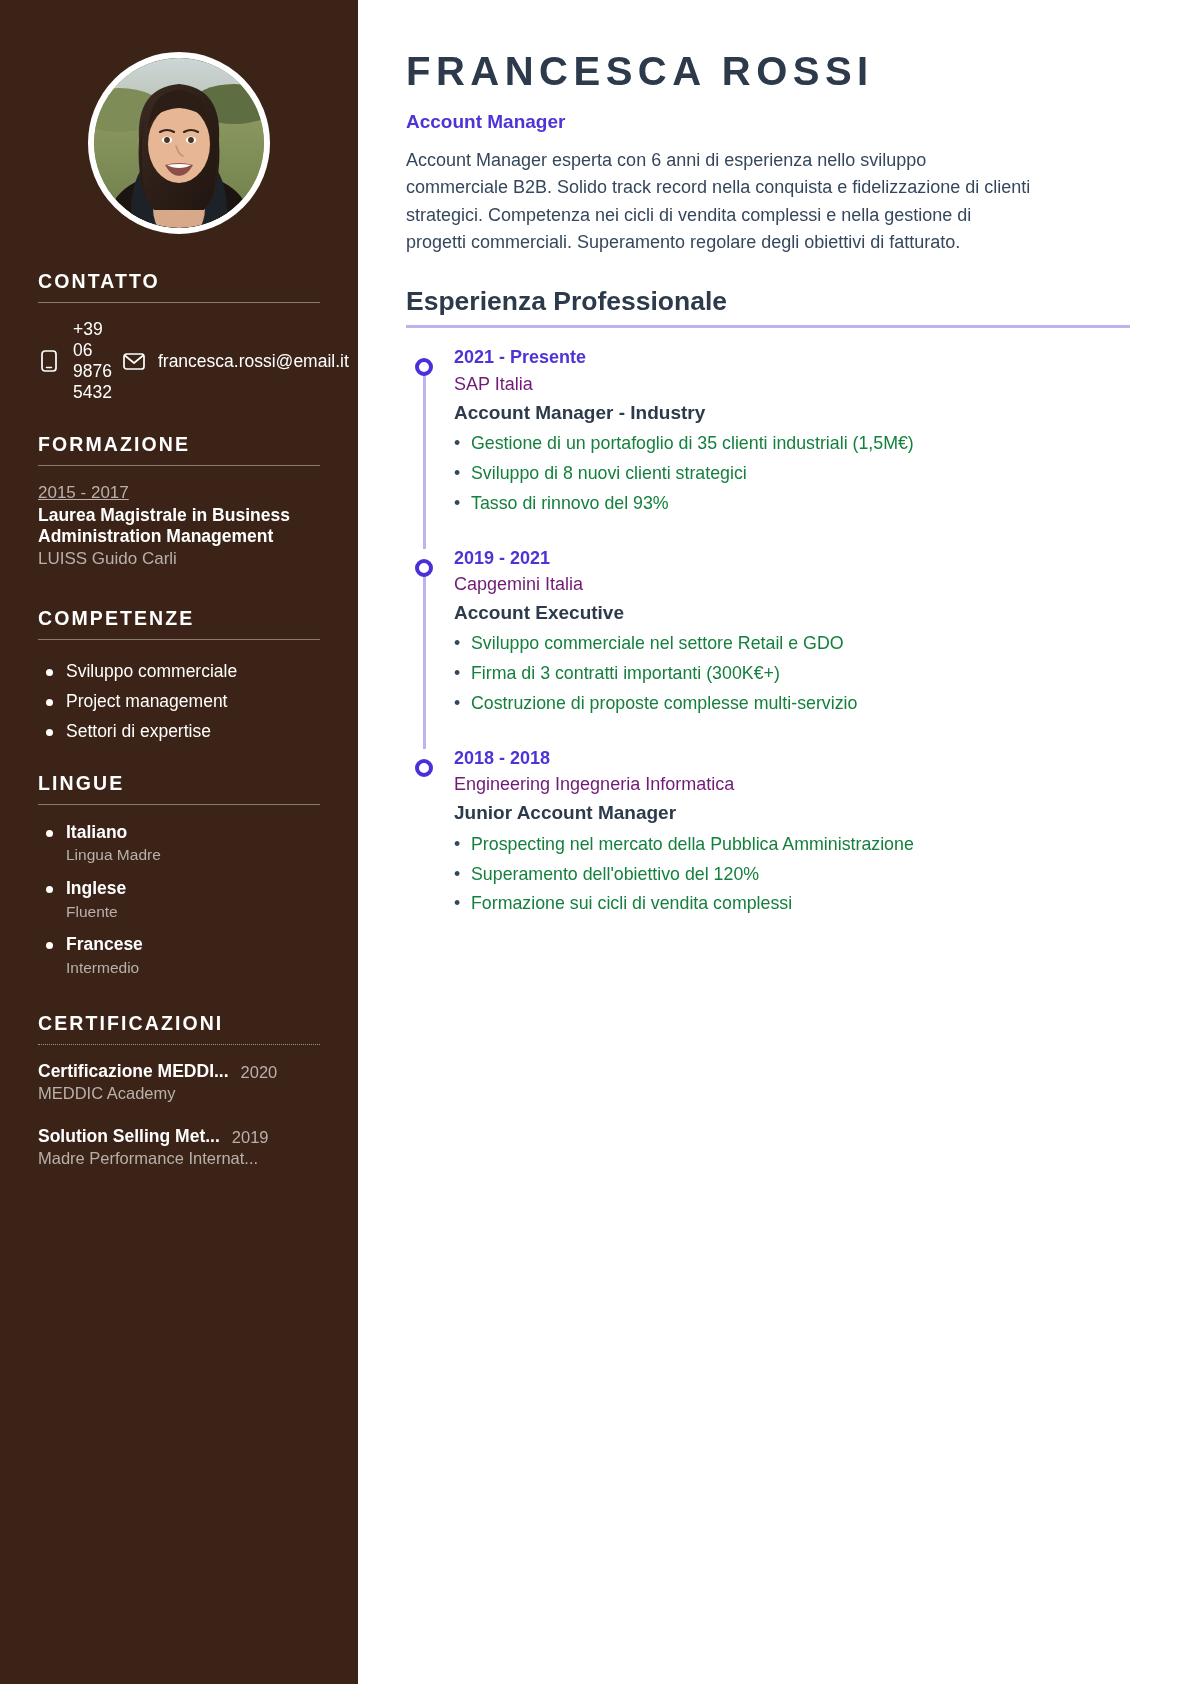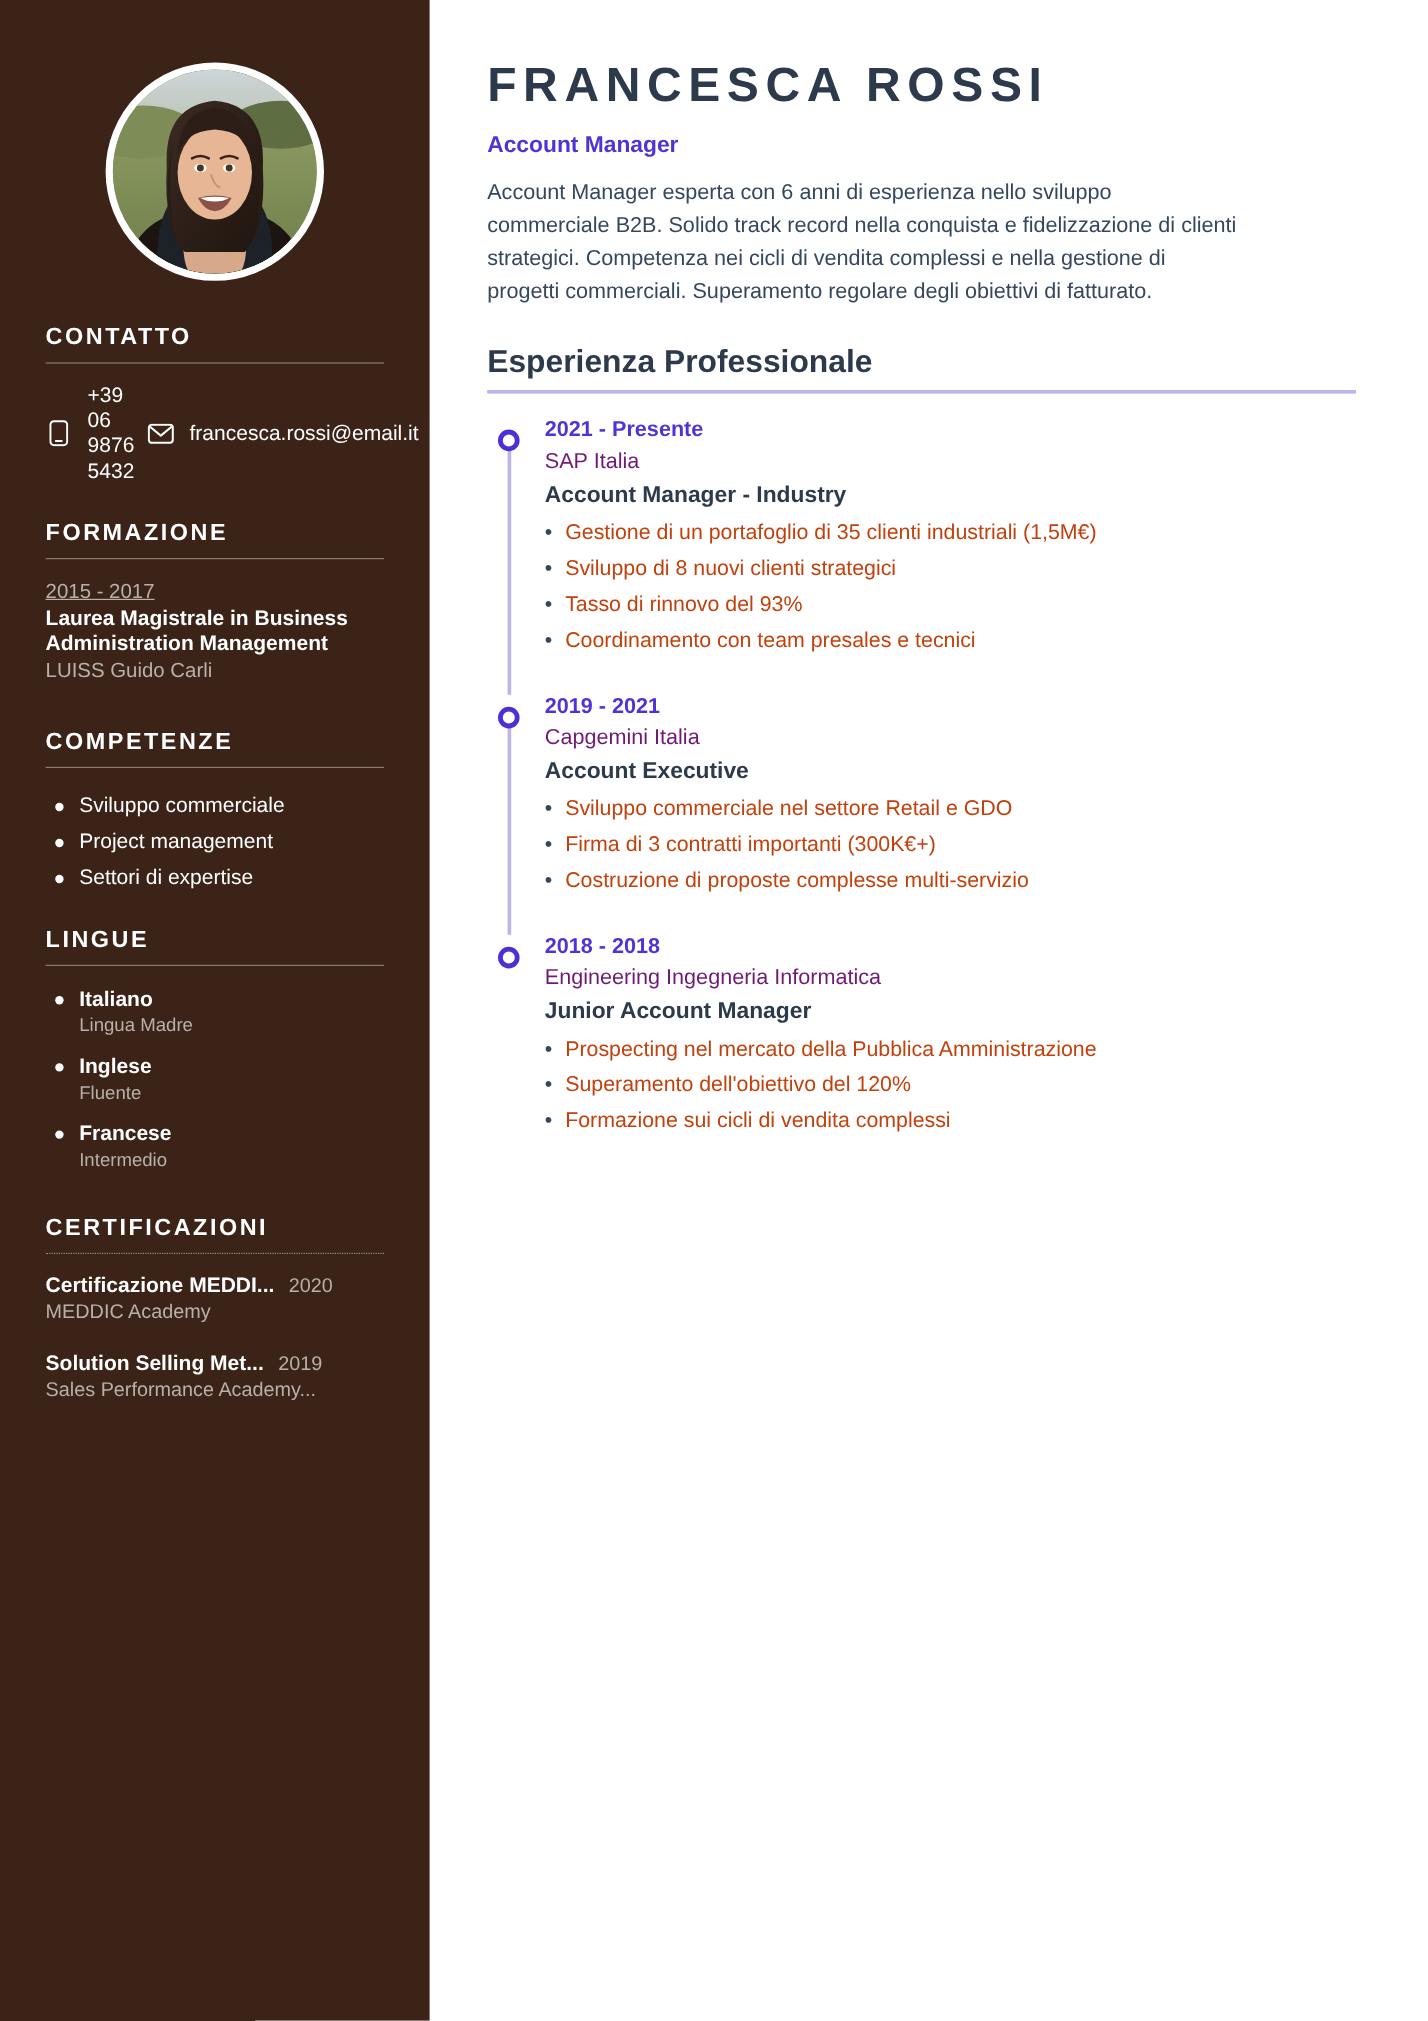--- a/index.html
+++ b/index.html
@@ -112,21 +112,21 @@
   .tl-dot {
     position:absolute; left:9px; top:14px;
     width:18px; height:18px; border-radius:50%;
     border:4.5px solid #4a30d6; background:#ffffff; box-sizing:border-box;
   }
   .job-date { font-size:18px; font-weight:bold; color:#4f33d6; line-height:1.45; }
   .job-company { font-size:18px; color:#701a75; line-height:1.45; }
   .job-title { font-size:19px; font-weight:bold; color:#2c3a4b; line-height:1.55; margin-top:1px; }
   .job-bullets { list-style:none; margin-top:2px; }
   .job-bullets li {
-    position:relative; padding-left:17px; font-size:17.8px; color:#c2410c;
+    position:relative; padding-left:17px; font-size:17.8px; color:#15803d;
     line-height:1.68;
   }
   .job-bullets li::before {
     content:"•"; position:absolute; left:0; top:0; color:#35475c; font-size:17.8px;
   }
 </style>
 </head>
 <body>
 
 <div class="page">
@@ -276,21 +276,21 @@
             <span class="cert-name">Certificazione MEDDI...</span>
             <span class="cert-year">2020</span>
           </div>
           <div class="cert-org">MEDDIC Academy</div>
         </div>
         <div class="cert-item">
           <div class="cert-top">
             <span class="cert-name">Solution Selling Met...</span>
             <span class="cert-year">2019</span>
           </div>
-          <div class="cert-org">Sales Performance Academy...</div>
+          <div class="cert-org">Madre Performance Internat...</div>
         </div>
       </div>
     </div>
 
   </aside>
 
   <main class="main">
 
     <h1 class="name">FRANCESCA ROSSI</h1>
     <div class="role">Account Manager</div>
@@ -304,21 +304,20 @@
       <div class="tl-item">
         <span class="tl-line"></span>
         <span class="tl-dot"></span>
         <div class="job-date">2021 - Presente</div>
         <div class="job-company">SAP Italia</div>
         <div class="job-title">Account Manager - Industry</div>
         <ul class="job-bullets">
           <li>Gestione di un portafoglio di 35 clienti industriali (1,5M€)</li>
           <li>Sviluppo di 8 nuovi clienti strategici</li>
           <li>Tasso di rinnovo del 93%</li>
-          <li>Coordinamento con team presales e tecnici</li>
         </ul>
       </div>
 
       <div class="tl-item">
         <span class="tl-line"></span>
         <span class="tl-dot"></span>
         <div class="job-date">2019 - 2021</div>
         <div class="job-company">Capgemini Italia</div>
         <div class="job-title">Account Executive</div>
         <ul class="job-bullets">

